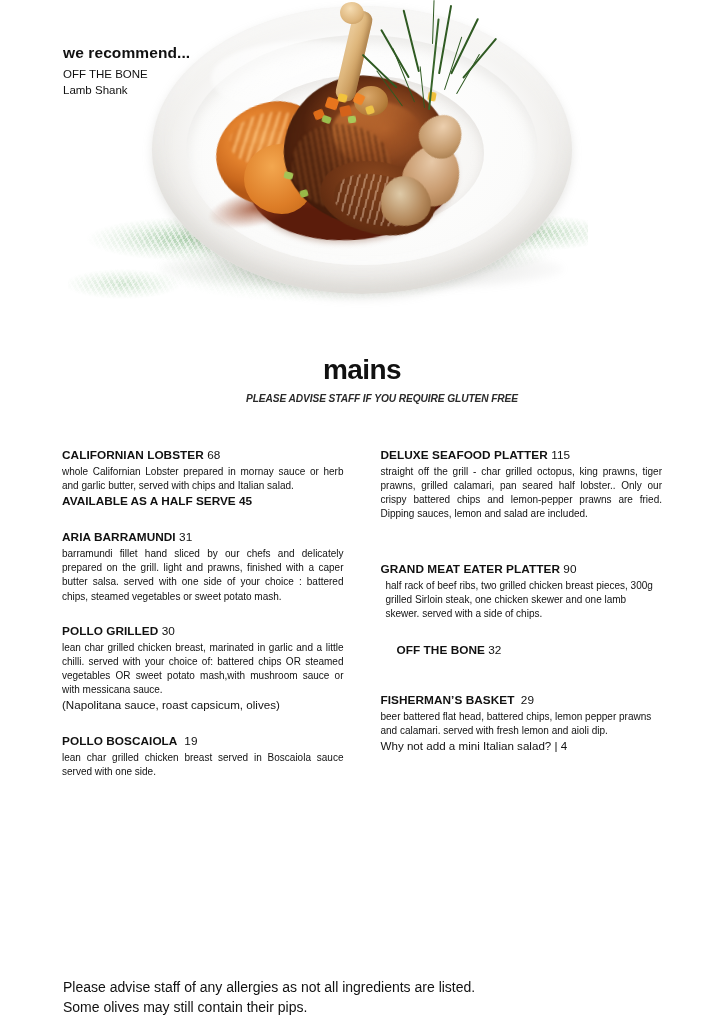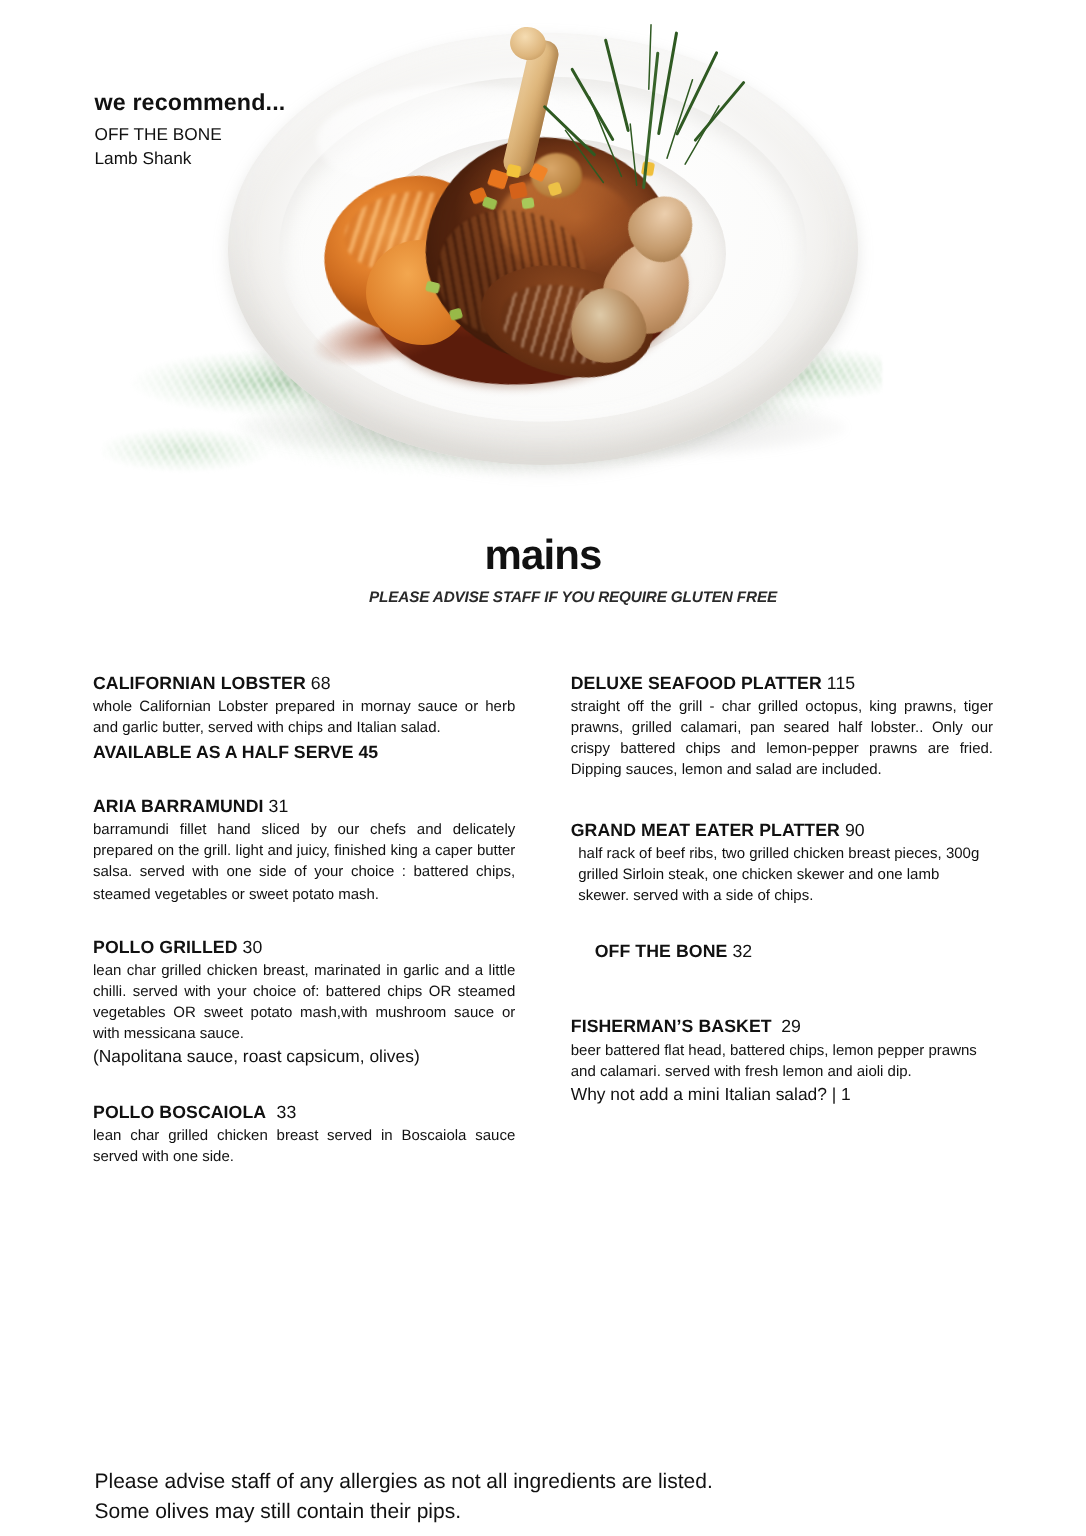--- a/index.html
+++ b/index.html
@@ -13,21 +13,21 @@
     position: relative;
     overflow: hidden;
     font-family: "Liberation Sans", sans-serif;
     color: #1a1a1a;
     -webkit-font-smoothing: antialiased;
   }
 
   
   .hero {
     position: absolute;
-    left: 0; top: 16px;
+    left: 0; top: 0;
     width: 656px;
     height: 345px;
   }
 
   .hero-photo {
     position: absolute;
     left: 48px;
     top: -6px;
     width: 620px;
     height: 350px;
@@ -531,74 +531,74 @@
       </p>
       <p class="item-desc">whole Californian Lobster prepared in mornay sauce or herb and garlic butter, served with chips and Italian salad.</p>
       <p class="item-subhead">AVAILABLE AS A HALF SERVE 45</p>
     </div>
 
     <div class="item" style="margin-top:14px;">
       <p class="item-head">
         <span>ARIA BARRAMUNDI</span>
         <span class="item-price">31</span>
       </p>
-      <p class="item-desc">barramundi fillet hand sliced by our chefs and delicately prepared on the grill. light and juicy, finished king a caper butter salsa. served with one side of your choice : battered chips, steamed vegetables or sweet potato mash.</p>
+      <p class="item-desc">barramundi fillet hand sliced by our chefs and delicately prepared on the grill. light and prawns, finished with a caper butter salsa. served with one side of your choice : battered chips, steamed vegetables or sweet potato mash.</p>
     </div>
 
     <div class="item" style="margin-top:14px;">
       <p class="item-head">
         <span>POLLO GRILLED</span>
         <span class="item-price">30</span>
       </p>
       <p class="item-desc">lean char grilled chicken breast, marinated in garlic and a little chilli. served with your choice of: battered chips OR steamed vegetables OR sweet potato mash,with mushroom sauce or with messicana sauce.</p>
       <p class="item-note">(Napolitana sauce, roast capsicum, olives)</p>
     </div>
 
     <div class="item" style="margin-top:14px;">
       <p class="item-head">
         <span>POLLO BOSCAIOLA</span>
-        <span class="item-price" style="margin-left:4px;">33</span>
+        <span class="item-price" style="margin-left:4px;">19</span>
       </p>
       <p class="item-desc">lean char grilled chicken breast served in Boscaiola sauce served with one side.</p>
     </div>
 
   </div>
 
   <div class="col col-right">
 
     <div class="item">
       <p class="item-head">
         <span>DELUXE SEAFOOD PLATTER</span>
         <span class="item-price">115</span>
       </p>
       <p class="item-desc">straight off the grill - char grilled octopus, king prawns, tiger prawns, grilled calamari, pan seared half lobster..  Only our crispy battered chips and lemon-pepper prawns are fried. Dipping sauces, lemon and salad are included.</p>
     </div>
 
-    <div class="item" style="margin-top:24px;">
+    <div class="item" style="margin-top:40px;">
       <p class="item-head">
         <span>GRAND MEAT EATER PLATTER</span>
         <span class="item-price">90</span>
       </p>
       <p class="item-desc left-aligned indent">half rack of beef ribs, two grilled chicken breast pieces, 300g grilled Sirloin steak, one chicken skewer and one lamb skewer. served with a side of chips.</p>
     </div>
 
     <div class="item" style="margin-top:22px;margin-left:16px;">
       <p class="item-head">
         <span>OFF THE BONE</span>
         <span class="item-price">32</span>
       </p>
     </div>
 
     <div class="item" style="margin-top:34px;">
       <p class="item-head">
         <span>FISHERMAN’S BASKET</span>
         <span class="item-price" style="margin-left:3px;">29</span>
       </p>
       <p class="item-desc left-aligned">beer battered flat head, battered chips, lemon pepper prawns and calamari. served with fresh lemon and aioli dip.</p>
-      <p class="item-note">Why not add a mini Italian salad? | 1</p>
+      <p class="item-note">Why not add a mini Italian salad? | 4</p>
     </div>
 
   </div>
 </div>
 
 <div class="footer">
   <p class="footer-line">Please advise staff of any allergies as not all ingredients are listed.</p>
   <p class="footer-line">Some olives may still contain their pips.</p>
 </div>
 

